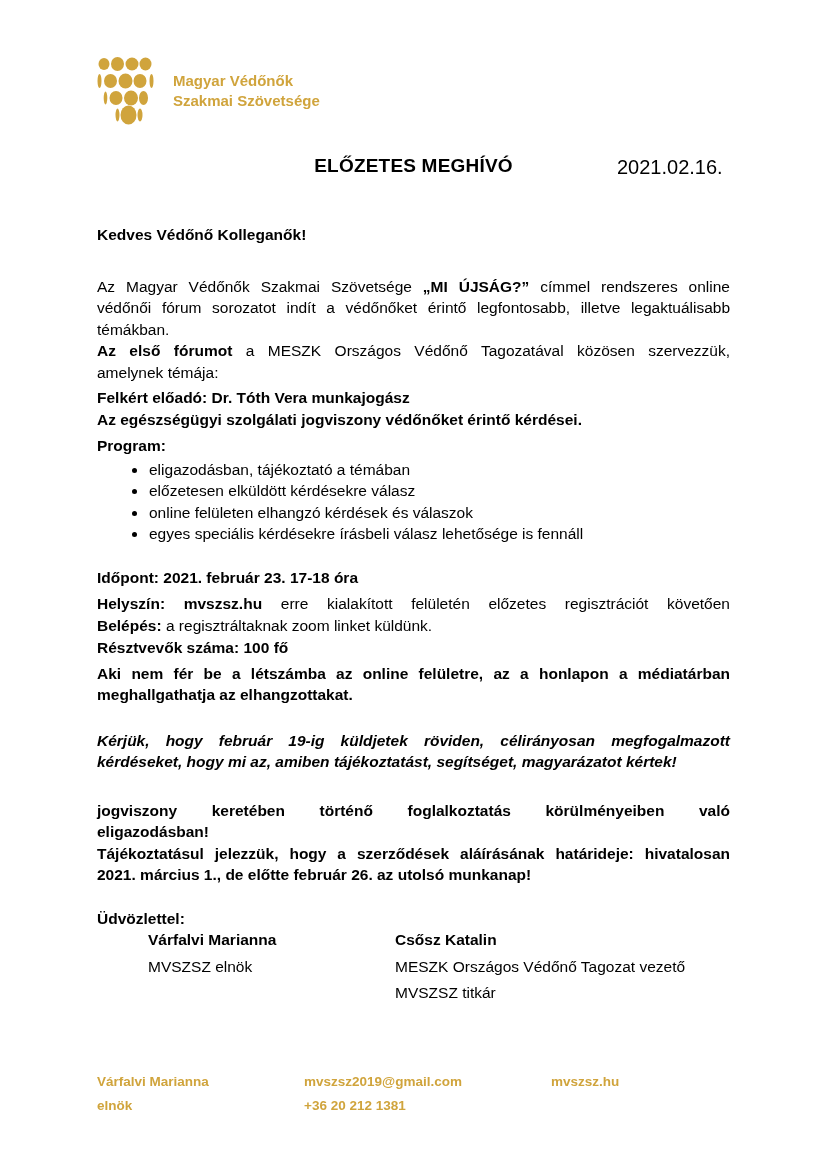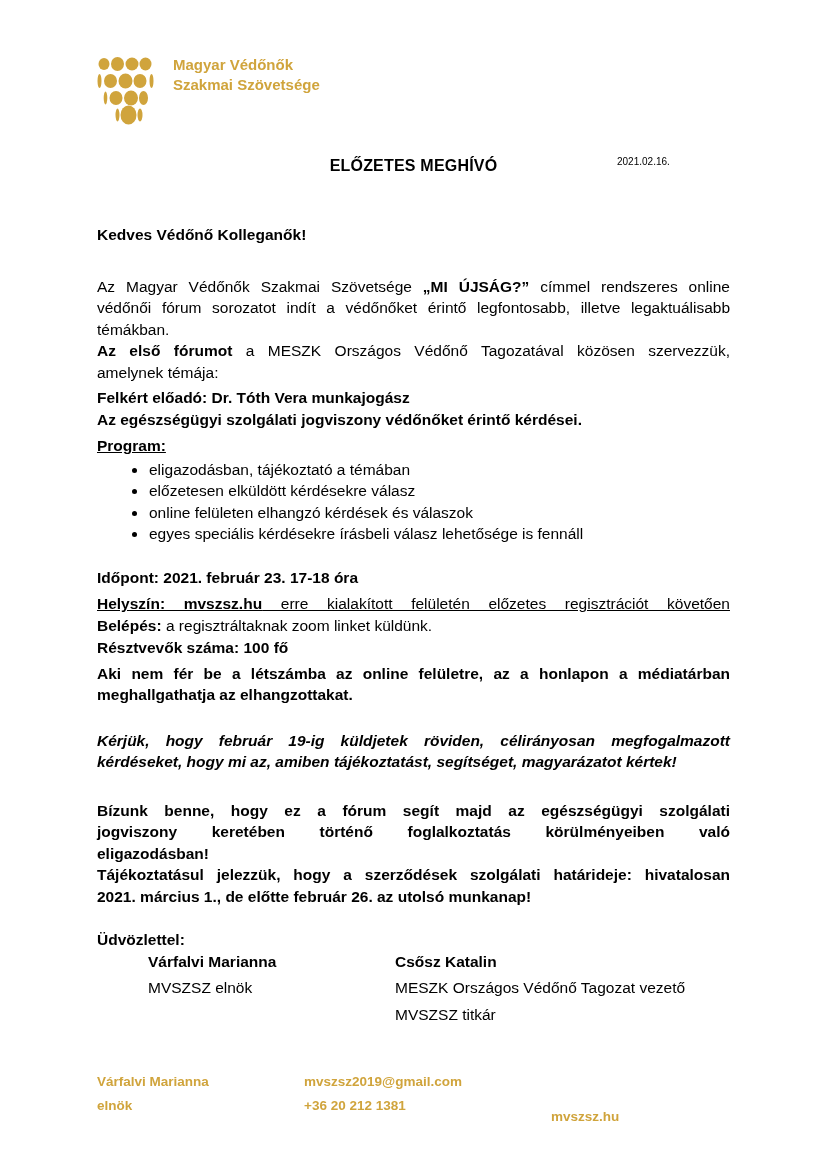--- a/index.html
+++ b/index.html
@@ -8,58 +8,58 @@
     width: 826px; height: 1169px;
     background: #ffffff;
     font-family: "Liberation Sans", sans-serif;
     color: #000;
     position: relative;
     overflow: hidden;
   }
   .page { position: absolute; inset: 0; background: #fff; }
 
   
-  .logo { position: absolute; left: 97px; top: 55px; display: flex; gap: 16px; }
+  .logo { position: absolute; left: 97px; top: 55px; display: flex; align-items: center; gap: 16px; }
   .logo-mark { width: 60px; height: 72px; }
   .logo-text { color: #D0A43C; font-weight: bold; font-size: 15px; line-height: 20px; }
 
   .title-row { position: absolute; left: 97px; top: 155px; width: 633px; height: 24px; }
-  .doc-title { text-align: center; font-weight: bold; font-size: 16px; line-height: 22px; letter-spacing: .2px; }
-  .doc-date { position: absolute; left: 520px; top: 1px; font-size: 10px; font-weight: normal; }
+  .doc-title { text-align: center; font-weight: bold; font-size: 19px; line-height: 22px; letter-spacing: .2px; }
+  .doc-date { position: absolute; left: 520px; top: 1px; font-size: 20px; font-weight: normal; }
 
   
   .content { position: absolute; left: 97px; top: 224px; width: 633px; font-size: 15.5px; line-height: 21.5px; }
   .content div, .content p, .content ul { margin: 0; }
   .b { font-weight: bold; }
   .line-j { text-align: justify; text-align-last: justify; }
 
   .mt-intro   { margin-top: 30px !important; }
   .mt-4       { margin-top: 4px  !important; }
-  .mt-5       { margin-top: 5px  !important; text-decoration: underline; }
+  .mt-5       { margin-top: 5px  !important; }
   .mt-1       { margin-top: 1px  !important; }
   .mt-22      { margin-top: 22px !important; }
   .mt-24      { margin-top: 24px !important; font-style: italic; }
   .mt-27      { margin-top: 27px !important; }
 
   ul.program-list { margin-top: 2px !important; padding-left: 51px; list-style: disc outside; }
   ul.program-list li { line-height: 21.5px; padding-left: 1px; }
 
   
   .signatures { display: flex; margin-top: 26px; padding-left: 51px; }
   .sig-col-1 { width: 247px; }
   .sig-col-2 { flex: 1; }
   .sig-line { line-height: 21.5px; }
   .sig-line + .sig-line { margin-top: 5px; }
 
   
   .footer { position: absolute; left: 97px; top: 1070px; width: 633px; display: flex;
             color: #D0A43C; font-weight: bold; font-size: 13.5px; line-height: 24px; }
   .f-col-1 { width: 199px; }
   .f-col-2 { width: 247px; margin-left: 8px; }
-  .f-col-3 { flex: 1; margin-top: 35px; }
+  .f-col-3 { flex: 1; }
 </style>
 </head>
 <body>
 
 <div class="page">
 
   <div class="logo">
     <svg class="logo-mark" viewBox="0 0 60 72" aria-hidden="true">
       <g fill="#D0A43C">
         <ellipse cx="7" cy="9" rx="5.5" ry="6"></ellipse>
@@ -131,27 +131,26 @@
       <div class="line-j">Aki nem fér be a létszámba az online felületre, az a honlapon a médiatárban</div>
       <div>meghallgathatja az elhangzottakat.</div>
     </div>
 
     <div class="b mt-24">
       <div class="line-j">Kérjük, hogy február 19-ig küldjetek röviden, célirányosan megfogalmazott</div>
       <div>kérdéseket, hogy mi az, amiben tájékoztatást, segítséget, magyarázatot kértek!</div>
     </div>
 
     <div class="b mt-27">
-      <div class="line-j">Bízunk benne, hogy ez a fórum segít majd az egészségügyi szolgálati</div>
       <div class="line-j">jogviszony keretében történő foglalkoztatás körülményeiben való</div>
       <div>eligazodásban!</div>
     </div>
 
     <div class="b">
-      <div class="line-j">Tájékoztatásul jelezzük, hogy a szerződések szolgálati határideje: hivatalosan</div>
+      <div class="line-j">Tájékoztatásul jelezzük, hogy a szerződések aláírásának határideje: hivatalosan</div>
       <div>2021. március 1., de előtte február 26. az utolsó munkanap!</div>
     </div>
 
     <div class="b mt-22">Üdvözlettel:</div>
 
     <div class="signatures">
       <div class="sig-col-1">
         <div class="sig-line b">Várfalvi Marianna</div>
         <div class="sig-line">MVSZSZ elnök</div>
       </div>

